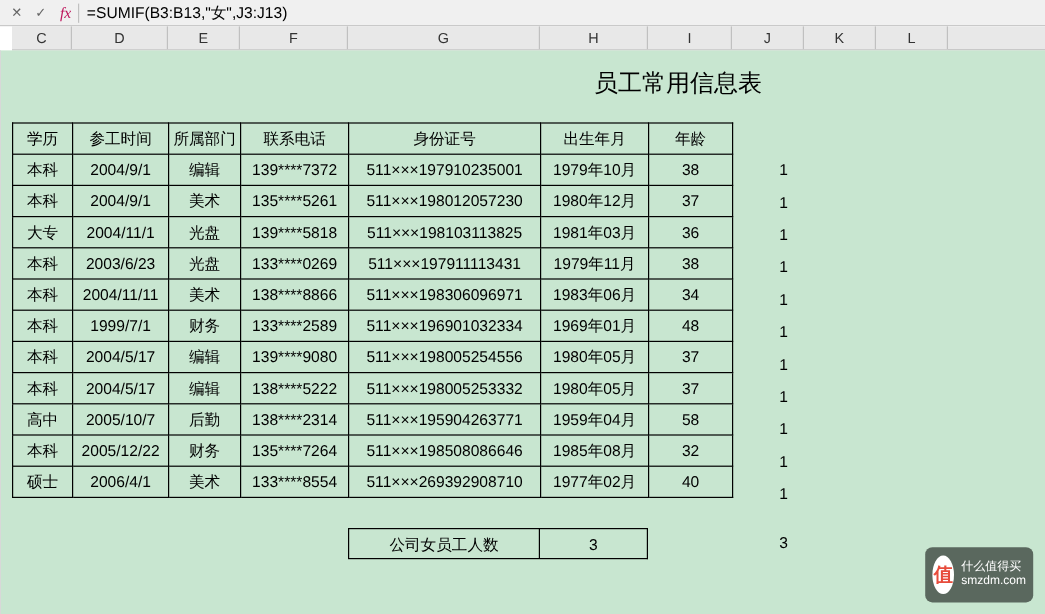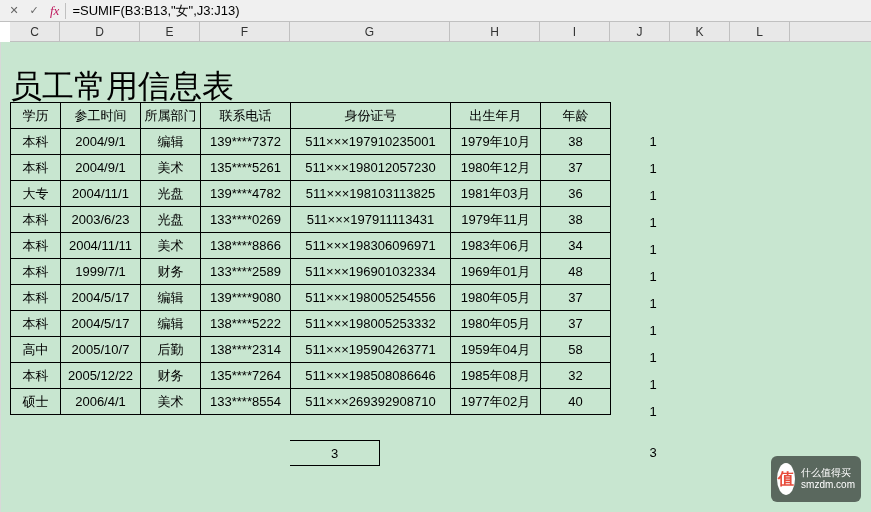--- a/index.html
+++ b/index.html
@@ -81,24 +81,24 @@
       background-position: 0 0;
       background-repeat: no-repeat;
     }
     .cells-wrap {
       position: relative;
       margin-left: 10px;
     }
     .title-cell {
       position: absolute;
       left: 0;
-      top: 22px;
+      top: 6px;
       width: 625px;
-      text-align: left;
-      font-size: 32px;
+      text-align: right;
+      font-size: 20px;
       font-family: "SimSun", serif;
       color: #000;
       height: 44px;
       line-height: 44px;
     }
     .data-table {
       position: absolute;
       top: 60px;
       left: 0;
       border-collapse: collapse;
@@ -235,21 +235,21 @@
               <td class="col-E">美术</td>
               <td class="col-F">135****5261</td>
               <td class="col-G">511×××198012057230</td>
               <td class="col-H">1980年12月</td>
               <td class="col-I">37</td>
             </tr>
             <tr>
               <td class="col-C">大专</td>
               <td class="col-D">2004/11/1</td>
               <td class="col-E">光盘</td>
-              <td class="col-F">139****4782</td>
+              <td class="col-F">139****5818</td>
               <td class="col-G">511×××198103113825</td>
               <td class="col-H">1981年03月</td>
               <td class="col-I">36</td>
             </tr>
             <tr>
               <td class="col-C">本科</td>
               <td class="col-D">2003/6/23</td>
               <td class="col-E">光盘</td>
               <td class="col-F">133****0269</td>
               <td class="col-G">511×××197911113431</td>
@@ -330,20 +330,21 @@
           <div class="free-J" style="left: 613px; top: 200px;">1</div>
           <div class="free-J" style="left: 613px; top: 227px;">1</div>
           <div class="free-J" style="left: 613px; top: 254px;">1</div>
           <div class="free-J" style="left: 613px; top: 281px;">1</div>
           <div class="free-J" style="left: 613px; top: 308px;">1</div>
           <div class="free-J" style="left: 613px; top: 335px;">1</div>
           <div class="free-J" style="left: 613px; top: 362px;">1</div>
         </div>
 
       <div class="summary-row" style="left:280px;">
+        <div class="summary-label">公司女员工人数</div>
         <div class="summary-value">3</div>
       </div>
       <div class="free-J" style="left:613px; top:403px;">3</div>
     </div>
 
     <div class="watermark">
       <div class="wm-badge">值</div>
       <div class="wm-text">
         <div>什么值得买</div>
         <div>smzdm.com</div>

